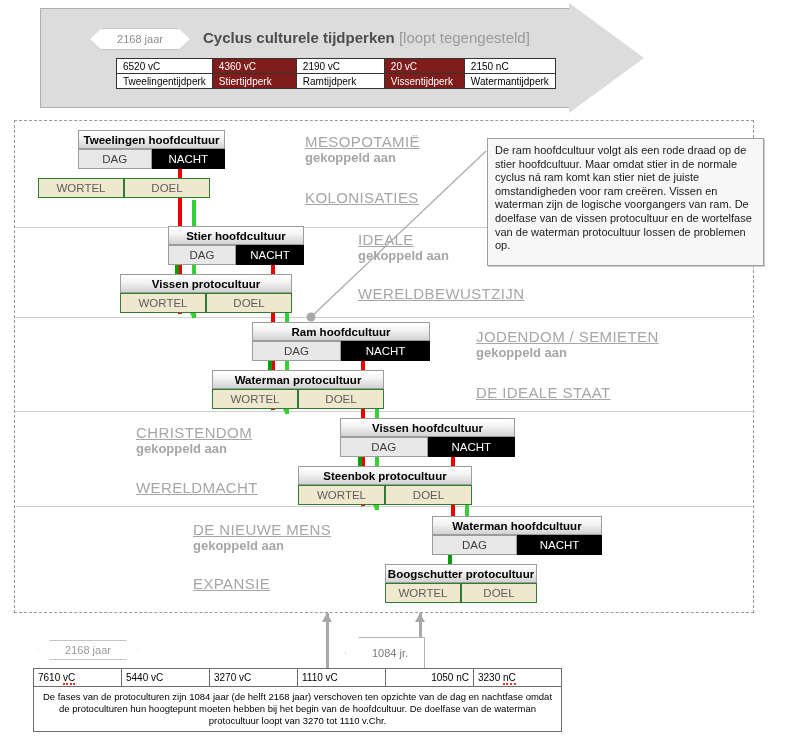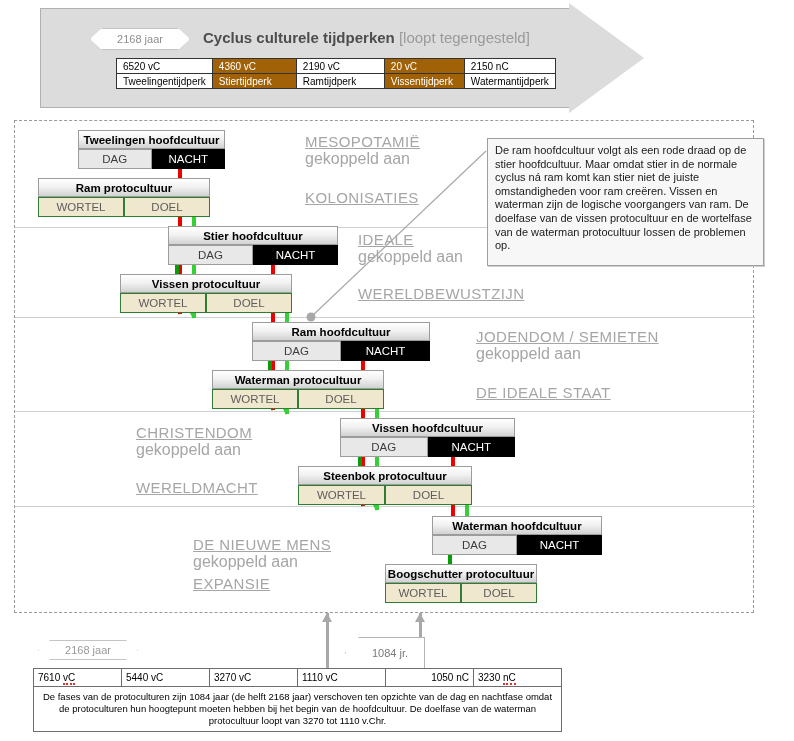--- a/index.html
+++ b/index.html
@@ -29,21 +29,21 @@
 
   #bannerTitle{position:absolute;left:163px;top:21px;font-size:15px;font-weight:bold;
       color:#4d4d4d;white-space:nowrap;}
   #bannerTitle .sub{font-weight:normal;color:#9a9a9a;}
 
   
   #bannerTable{position:absolute;left:76px;top:50px;border-collapse:collapse;}
   #bannerTable td{border:1px solid #333;font-size:10px;height:15px;padding:1px 6px;
       box-sizing:border-box;white-space:nowrap;}
   #bannerTable td.w{background:#ffffff;color:#000;}
-  #bannerTable td.b{background:#a16207;color:#ffffff;}
+  #bannerTable td.b{background:#7f1d1d;color:#ffffff;}
 
   
   #panel{left:14px;top:120px;width:740px;height:493px;
       border:1px dashed #9a9a9a;box-sizing:border-box;}
   .sep{position:absolute;left:0;width:740px;height:0;border-top:1px solid #cfcfcf;}
 
   
   .blk{position:absolute;}
   .title{height:19px;line-height:19px;text-align:center;font-size:11.5px;
       font-weight:bold;color:#000;box-sizing:border-box;
@@ -68,21 +68,21 @@
   .red .headdown{border-top:8px solid #ef0000;}
   .green .stem{background:#0a9b0a;}
   .green .headdown{border-top:8px solid #35d035;}
   .green .headup{border-bottom:8px solid #0a7a0a;}
   .green.lite .stem{background:#35d035;}
   .green.lite .headdown{border-top:8px solid #35d035;}
 
   
   .cap{position:absolute;color:#a6a6a6;white-space:nowrap;}
   .cap .big{font-size:15px;letter-spacing:.4px;text-decoration:underline;}
-  .cap .sm{font-size:16px;}
+  .cap .sm{font-size:13px;font-weight:bold;}
 
   
   #callout{left:487px;top:138px;width:277px;height:128px;background:#f7f7f7;
       border:1px solid #9e9e9e;box-sizing:border-box;padding:5px 7px;
       font-size:11px;line-height:13.6px;color:#1a1a1a;
       box-shadow:1px 1px 0 #cfcfcf;}
   #leader{position:absolute;left:0;top:0;width:794px;height:741px;pointer-events:none;}
 
   
   #botChev{position:absolute;left:38px;top:640px;width:100px;height:20px;}
@@ -212,28 +212,27 @@
 
 <div class="blk" style="left:78px;top:130px;width:147px;">
   <div class="title">Tweelingen hoofdcultuur</div>
   <div class="phases">
     <div class="ph dag">DAG</div>
     <div class="ph nacht">NACHT</div>
   </div>
 </div>
 
 <div class="blk" style="left:38px;top:178px;width:172px;">
-  <div class="title">Ram protocultuur</div>
-  <div class="phases">
-    <div class="ph wortel">WORTEL</div>
-    <div class="ph doel">DOEL</div>
-  </div>
-</div>
-
-<div class="blk" style="left:168px;top:226px;width:170px;">
+  <div class="phases">
+    <div class="ph wortel">WORTEL</div>
+    <div class="ph doel">DOEL</div>
+  </div>
+</div>
+
+<div class="blk" style="left:168px;top:226px;width:136px;">
   <div class="title">Stier hoofdcultuur</div>
   <div class="phases">
     <div class="ph dag">DAG</div>
     <div class="ph nacht">NACHT</div>
   </div>
 </div>
 
 <div class="blk" style="left:120px;top:274px;width:172px;">
   <div class="title">Vissen protocultuur</div>
   <div class="phases">
@@ -311,21 +310,21 @@
 <div class="cap" style="left:476px;top:384px;">
   <div class="big">DE IDEALE STAAT</div>
 </div>
 <div class="cap" style="left:136px;top:424px;">
   <div class="big">CHRISTENDOM</div>
   <div class="sm">gekoppeld aan</div>
 </div>
 <div class="cap" style="left:136px;top:479px;">
   <div class="big">WERELDMACHT</div>
 </div>
-<div class="cap" style="left:193px;top:536px;">
+<div class="cap" style="left:193px;top:521px;">
   <div class="big">DE NIEUWE MENS</div>
   <div class="sm">gekoppeld aan</div>
 </div>
 <div class="cap" style="left:193px;top:575px;">
   <div class="big">EXPANSIE</div>
 </div>
 
 <svg id="leader">
   <line x1="486" y1="151" x2="311" y2="317" stroke="#a8a8a8" stroke-width="1.2"></line>
   <circle cx="311" cy="317" r="4.5" fill="#a8a8a8"></circle>

